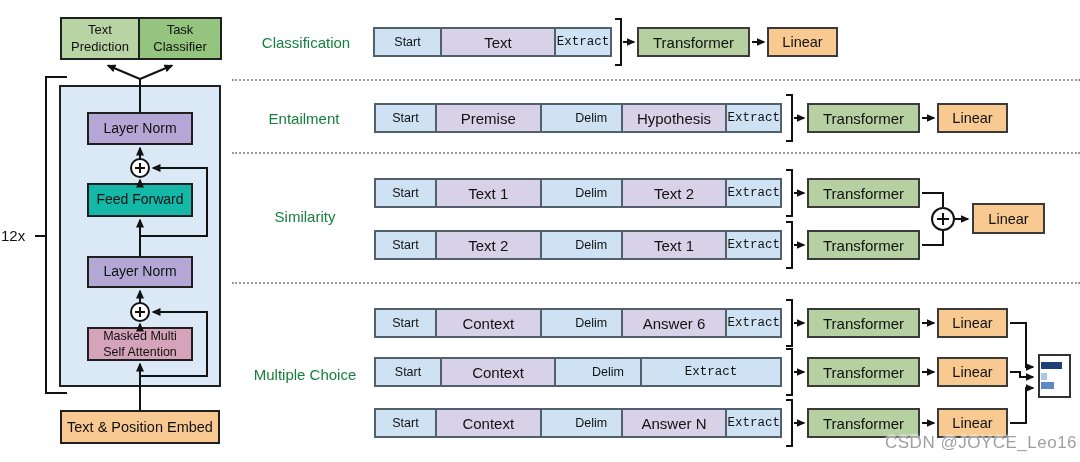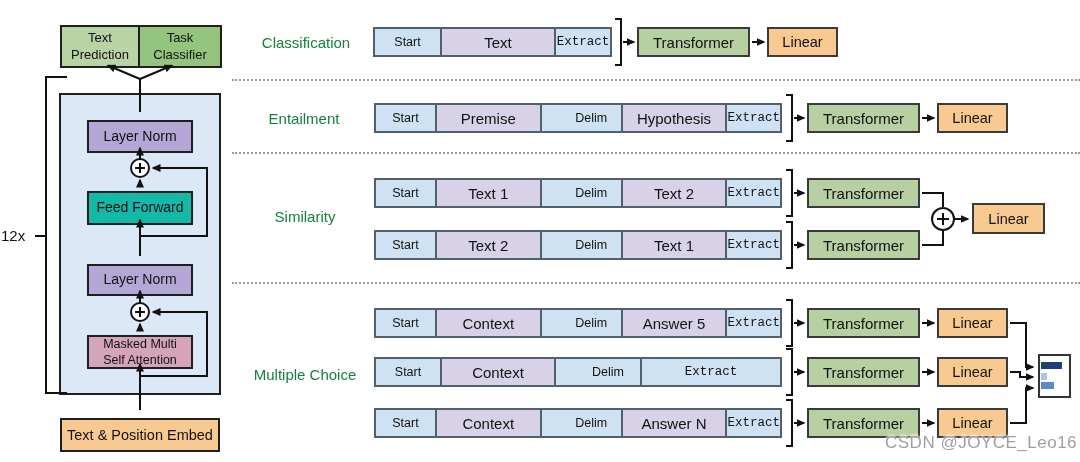--- a/index.html
+++ b/index.html
@@ -4,21 +4,21 @@
 <style>
   html,body{margin:0;padding:0;background:#fff;}
   #canvas{
     position:relative;width:1080px;height:462px;background:#ffffff;
     font-family:"Liberation Sans","DejaVu Sans",sans-serif;color:#111;overflow:hidden;
   }
   .abs{position:absolute;box-sizing:border-box;}
   .box{
     position:absolute;box-sizing:border-box;border:2px solid #1f1f1f;
     display:flex;align-items:center;justify-content:center;text-align:center;
-    font-size:14px;line-height:1.25;color:#111;margin-top:8px;
+    font-size:14px;line-height:1.25;color:#111;
   }
   .tasklabel{
     position:absolute;font-size:15px;color:#15803d;white-space:nowrap;
     transform:translate(-50%,-50%);
   }
   .seq{
     position:absolute;display:flex;height:30px;width:408px;
     border:2px solid #51606b;box-sizing:border-box;background:#cfe2f3;
   }
   .seq.short{width:239px;}
@@ -149,21 +149,21 @@
   </div>
   <div class="tbox" style="left:807px;top:178px;">Transformer</div>
   <div class="tbox" style="left:807px;top:230px;">Transformer</div>
   <div class="lbox" style="left:972px;top:203px;width:73px;height:31px;">Linear</div>
 
   <div class="tasklabel" style="left:305px;top:374px;">Multiple Choice</div>
   <div class="seq" style="left:374px;top:308px;">
     <span class="cell blue w-s">Start</span>
     <span class="cell purple w-p">Context</span>
     <span class="cell blue w-d">Delim</span>
-    <span class="cell purple w-p">Answer 5</span>
+    <span class="cell purple w-p">Answer 6</span>
     <span class="cell blue">Extract</span>
   </div>
   <div class="seq" style="left:374px;top:357px;">
     <span class="cell blue w-s">Start</span>
     <span class="cell purple w-p">Context</span>
     <span class="cell blue w-d">Delim</span>
     <span class="cell blue">Extract</span>
   </div>
   <div class="seq" style="left:374px;top:408px;">
     <span class="cell blue w-s">Start</span>

